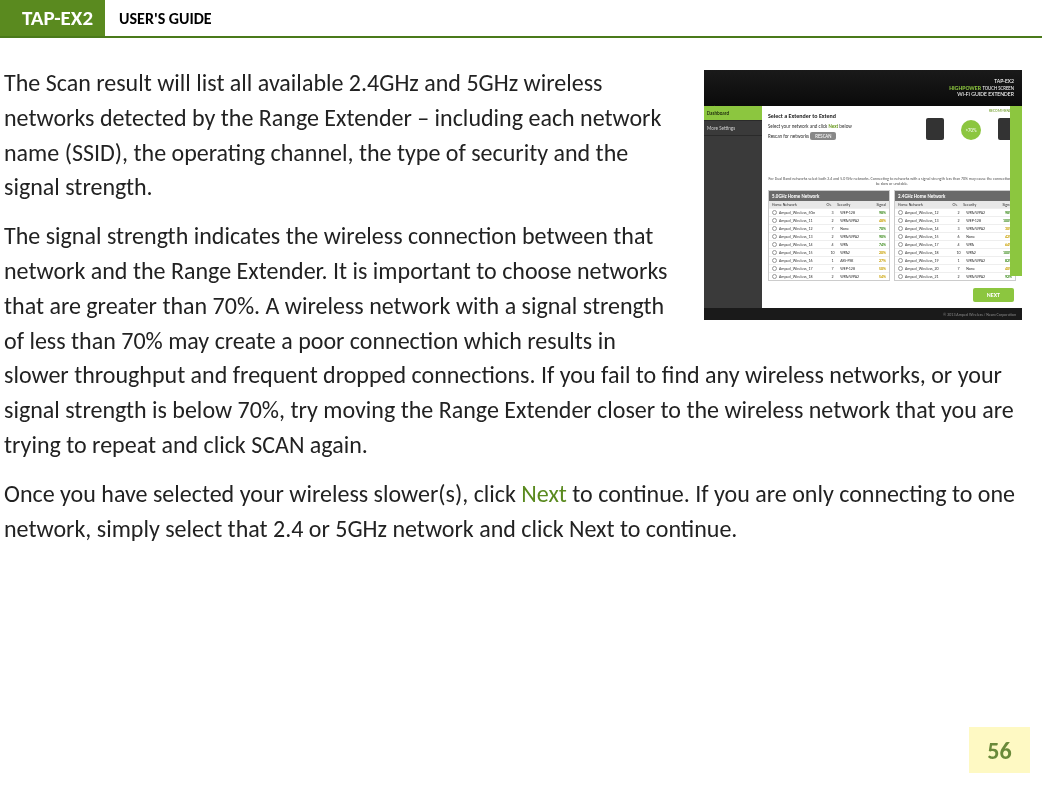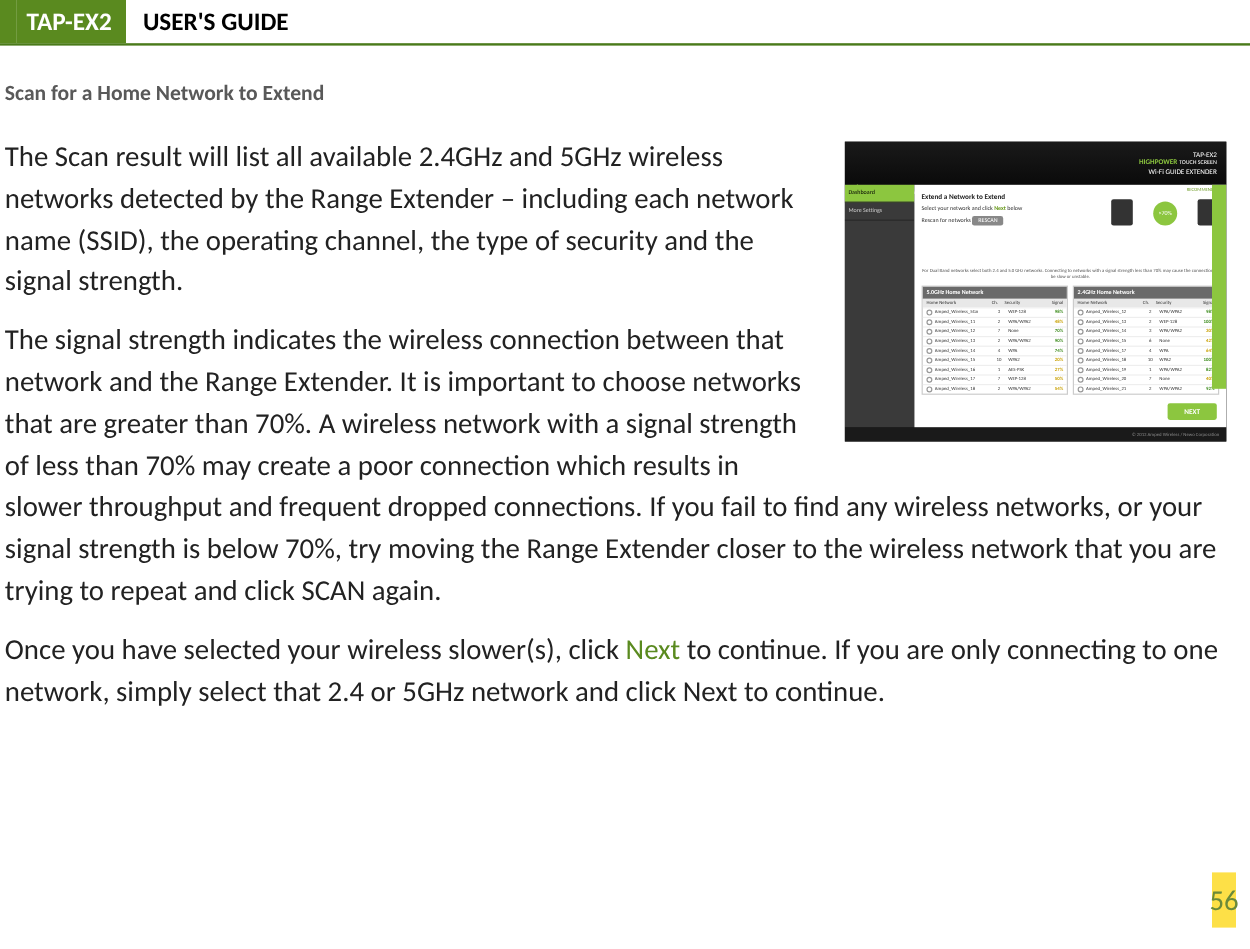--- a/index.html
+++ b/index.html
@@ -26,21 +26,21 @@
     background: #5a8a1f;
     color: #fff;
     font-weight: bold;
     font-size: 21px;
     padding: 5px 12px 5px 8px;
     display: flex;
     align-items: center;
   }
   .header-title {
     font-weight: bold;
-    font-size: 21px;
+    font-size: 16px;
     padding: 5px 14px;
     color: #000;
     display: flex;
     align-items: center;
   }
   .content {
     padding: 0 12px 0 4px;
   }
   .section-heading {
     font-weight: bold;
@@ -120,41 +120,41 @@
     line-height: 1.45;
     margin-bottom: 14px;
   }
   .para .next-green { color: #5a8a1f; }
   .clear { clear: both; }
 
   .page-num {
     position: absolute;
     right: 12px;
     bottom: 18px;
-    width: 20px;
+    width: 61px;
     height: 46px;
-    background: #fde047;
+    background: #fef9c3;
     color: #6a8a3a;
     font-size: 24px;
     display: flex;
     align-items: center;
     justify-content: center;
+    font-weight: bold;
   }
 </style>
 </head>
 <body>
 
 <div class="header">
   <div class="header-left-stripe"></div>
   <div class="header-badge">TAP-EX2</div>
   <div class="header-title">USER'S GUIDE</div>
 </div>
 
 <div class="content">
-  <div class="section-heading">Scan for a Home Network to Extend</div>
 
   <div class="flow">
 
     <div class="screenshot-embed">
       <div class="ss-topbar">
         <div class="ss-logo">
           <div class="ss-logo-swoosh"></div>
           <div class="ss-logo-text">amped|wireless</div>
         </div>
         <div class="ss-prod">
@@ -162,21 +162,21 @@
           <div><span class="hp">HIGHPOWER</span> <span style="font-size:5px;">TOUCH SCREEN</span></div>
           <div>Wi-Fi GUIDE EXTENDER</div>
         </div>
       </div>
       <div class="ss-body">
         <div class="ss-side">
           <div class="ss-side-item">Dashboard</div>
           <div class="ss-side-item2">More Settings</div>
         </div>
         <div class="ss-main">
-          <div class="ss-panel-title">Extend a Network to Extend</div>
+          <div class="ss-panel-title">Select a Extender to Extend</div>
           <div class="ss-sub">
             <span>Select your network and click </span><span class="nx">Next</span><span> below</span>
           </div>
           <div class="ss-sub">
             <span>Rescan for networks</span>
             <span class="ss-rescan">RESCAN</span>
           </div>
           <div class="ss-diagram">
             <div style="position:absolute;top:-4px;right:0;font-size:4px;color:#6a9a1f;">RECOMMENDED</div>
             <div class="ss-dev router"></div>

